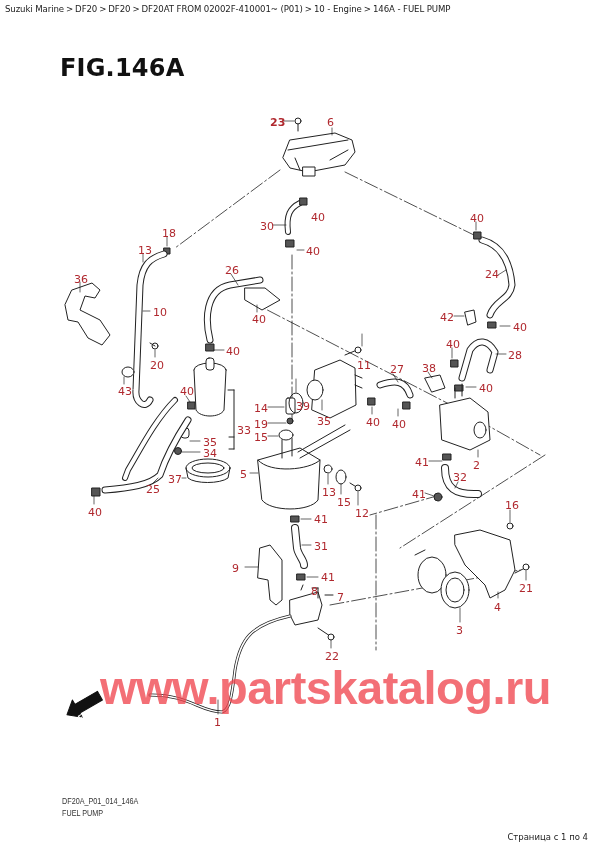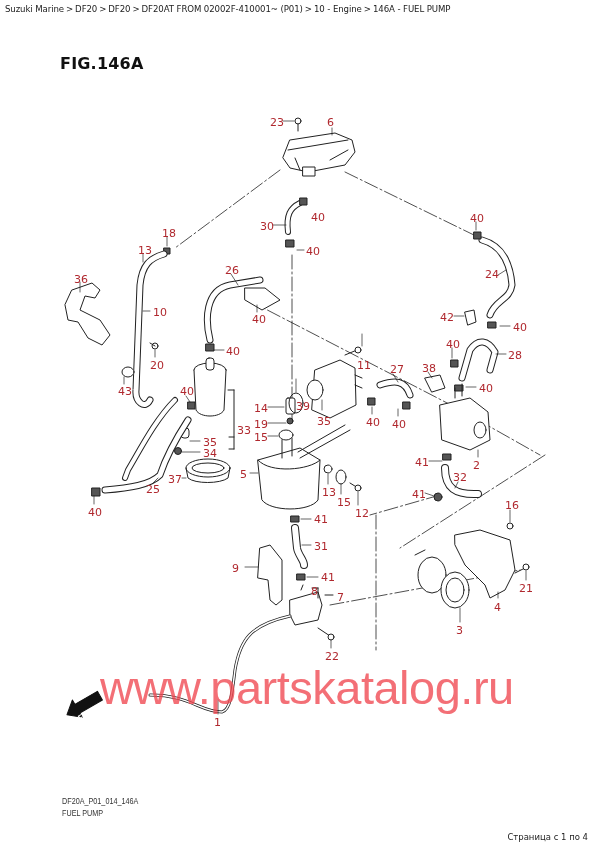--- a/index.html
+++ b/index.html
@@ -1,22 +1,22 @@
 <!DOCTYPE html>
 <html><head>
 <meta charset="utf-8">
 <style>
   html, body { margin: 0; padding: 0; background: #ffffff; }
   body { width: 600px; height: 848px; position: relative; overflow: hidden; font-family: "DejaVu Sans", sans-serif; }
   .breadcrumb { position: absolute; left: 5px; top: 4px; font-size: 8.6px; color: #222; white-space: nowrap; letter-spacing: -0.1px; }
   .breadcrumb .sep { margin: 0 2px; }
-  .fig-title { position: absolute; left: 60px; top: 54px; font-size: 16px; font-weight: bold; color: #111; letter-spacing: 0.2px; }
+  .fig-title { position: absolute; left: 60px; top: 54px; font-size: 24px; font-weight: bold; color: #111; letter-spacing: 0.2px; }
   .diagram { position: absolute; left: 0; top: 0; width: 600px; height: 848px; }
   .callout { position: absolute; font-size: 11px; color: #b0282e; font-family: "DejaVu Sans", sans-serif; line-height: 1; cursor: pointer; }
-  .watermark { position: absolute; left: 100px; top: 660px; font-family: "Liberation Sans", sans-serif; font-weight: normal; font-size: 47px; color: rgba(240, 70, 80, 0.78); letter-spacing: -0.5px; white-space: nowrap; }
+  .watermark { position: absolute; left: 100px; top: 660px; font-family: "Liberation Sans", sans-serif; font-weight: bold; font-size: 47px; color: rgba(240, 70, 80, 0.78); letter-spacing: -0.5px; white-space: nowrap; }
   .footer-code { position: absolute; left: 62px; top: 796px; font-size: 8.5px; color: #333; font-family: "Liberation Sans", sans-serif; transform: scaleX(0.85); transform-origin: left; }
   .footer-name { position: absolute; left: 62px; top: 808px; font-size: 8.5px; color: #333; font-family: "Liberation Sans", sans-serif; transform: scaleX(0.85); transform-origin: left; }
   .page-indicator { position: absolute; right: 12px; top: 832px; font-size: 8.5px; color: #222; font-family: "DejaVu Sans", sans-serif; }
 </style>
 </head>
 <body>
 
 <div class="breadcrumb">
   <span>Suzuki Marine</span><span class="sep">&gt;</span><span>DF20</span><span class="sep">&gt;</span><span>DF20</span><span class="sep">&gt;</span><span>DF20AT FROM 02002F-410001~ (P01)</span><span class="sep">&gt;</span><span>10 - Engine</span><span class="sep">&gt;</span><span>146A - FUEL PUMP</span>
 </div>
@@ -247,21 +247,21 @@
     </g>
 
     <g transform="translate(62,706) rotate(-30)">
       <path d="M0 10 L12 0 L12 5 L38 5 L38 15 L12 15 L12 20 Z" fill="#111" stroke="#111"></path>
     </g>
   </g>
   <text x="80" y="721" transform="rotate(-30 80 721)" font-family="Liberation Sans, sans-serif" font-size="8" font-weight="bold" fill="#fff">FWD</text>
 </svg>
 
 <div id="callouts">
-    <div class="callout" style="left: 270px; top: 117px;">23</div>
+    <div class="callout" style="left: 270px; top: 117px; font-weight: bold;">23</div>
     <div class="callout" style="left: 327px; top: 117px;">6</div>
     <div class="callout" style="left: 311px; top: 212px;">40</div>
     <div class="callout" style="left: 260px; top: 221px;">30</div>
     <div class="callout" style="left: 306px; top: 246px;">40</div>
     <div class="callout" style="left: 470px; top: 213px;">40</div>
     <div class="callout" style="left: 485px; top: 269px;">24</div>
     <div class="callout" style="left: 162px; top: 228px;">18</div>
     <div class="callout" style="left: 138px; top: 245px;">13</div>
     <div class="callout" style="left: 74px; top: 274px;">36</div>
     <div class="callout" style="left: 225px; top: 265px;">26</div>

